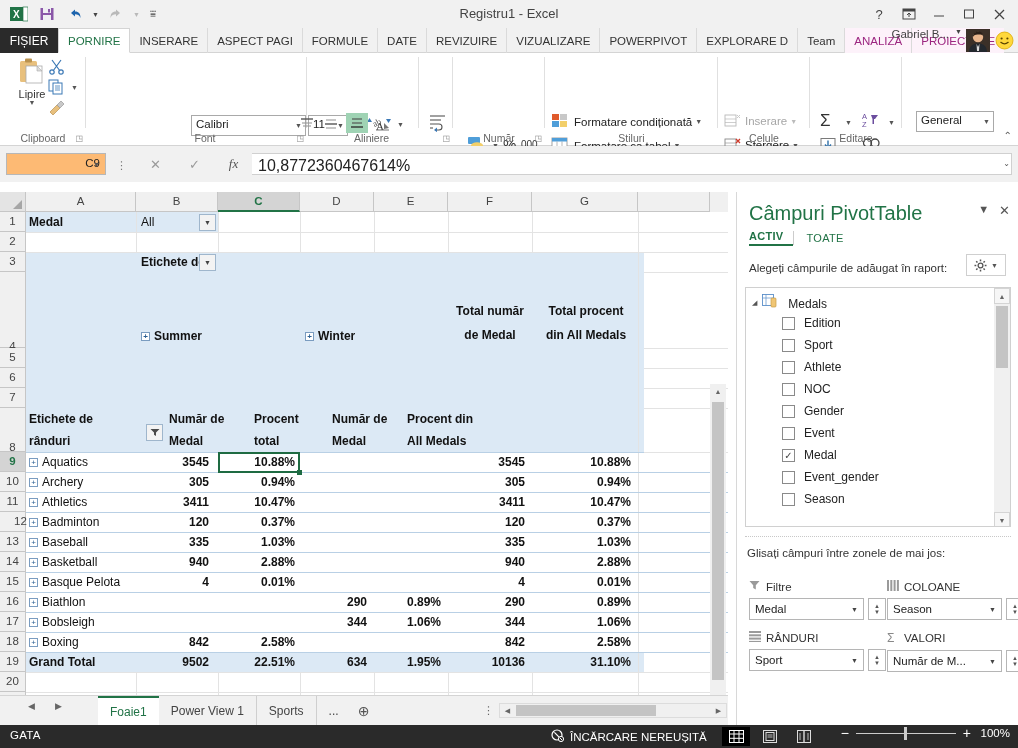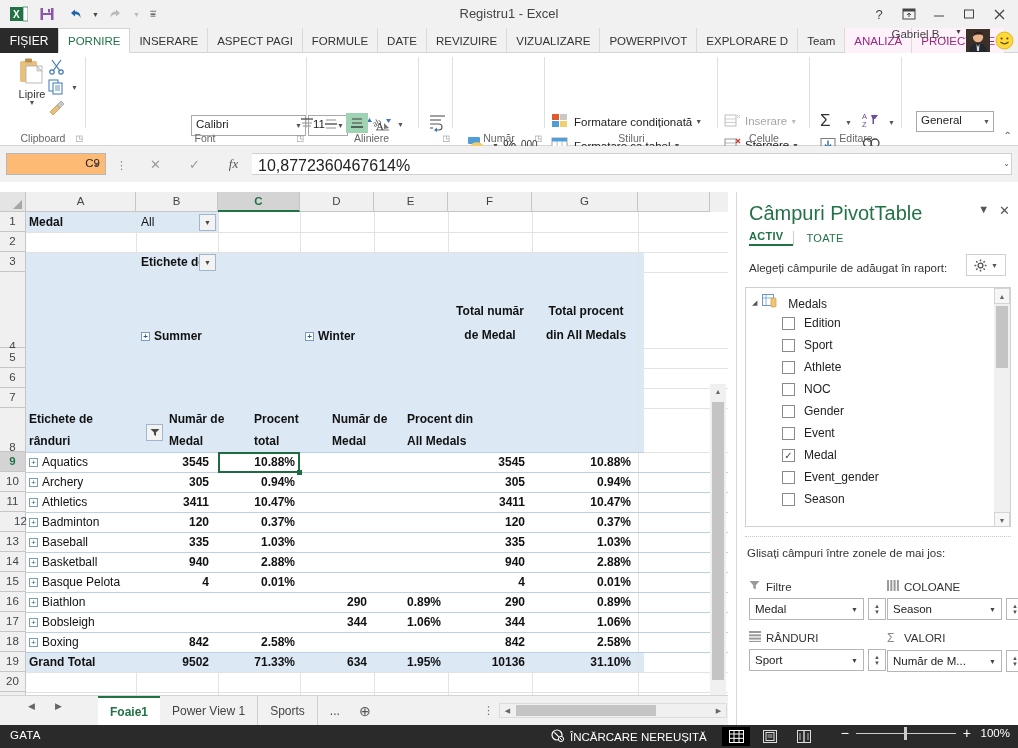--- a/index.html
+++ b/index.html
@@ -162,21 +162,21 @@
 
   
   .sheetbar { position:absolute; left:0; top:695px; width:728px; height:30px; background:#f1f1f1; border-top:1px solid #d4d4d4; }
   .navarrows { position:absolute; left:28px; top:5px; display:flex; gap:20px; }
   .navarrow { font-size:9px; color:#666; cursor:pointer; }
   .stabs { position:absolute; left:98px; top:0; height:30px; display:flex; align-items:stretch; }
   .stab {
     padding:0 12px; display:flex; align-items:center; font-size:12px;
     color:#444; cursor:pointer; border-right:1px solid #cfcfcf;
   }
-  .stab.active { background:#fff; color:#217346; font-weight:bold; border-top:2px solid #217346; border-right:none; }
+  .stab.active { background:#fff; color:#217346; font-weight:normal; border-top:2px solid #217346; border-right:none; }
   .addsheet { width:26px; display:flex; align-items:center; justify-content:center; font-size:14px; color:#555; cursor:pointer; }
   .sheet-dots { position:absolute; left:483px; top:8px; color:#666; font-size:11px; cursor:pointer; }
   .hscroll { position:absolute; left:499px; top:703px; width:228px; height:15px; background:#f0f0f0; border:1px solid #dcdcdc; }
   .hsb-l, .hsb-r { position:absolute; top:0; width:15px; height:13px; text-align:center; font-size:7px; color:#666; line-height:13px; cursor:pointer; }
   .hsb-thumb { position:absolute; top:1px; height:11px; background:#c4c4c4; cursor:pointer; }
 
   
   .pivotpanel { position:absolute; left:736px; top:192px; width:282px; height:533px; background:#fff; border-left:1px solid #d8d8d8; }
   .pp-title { position:absolute; left:12px; top:10px; font-size:20px; color:#217346; }
   .pp-hdr-ctrls { position:absolute; right:8px; top:11px; display:flex; gap:10px; }
@@ -891,21 +891,21 @@
           <div class="cell r b" style="left: 112px; top: 420px; width: 74px; height: 20px;">842</div>
           <div class="cell r b" style="left: 196px; top: 420px; width: 76px; height: 20px;">2.58%</div>
           <div class="cell r b" style="left: 278px; top: 420px; width: 66px; height: 20px;"></div>
           <div class="cell r b" style="left: 352px; top: 420px; width: 66px; height: 20px;"></div>
           <div class="cell r b" style="left: 424px; top: 420px; width: 78px; height: 20px;">842</div>
           <div class="cell r b" style="left: 508px; top: 420px; width: 100px; height: 20px;">2.58%</div>
           <div class="cell b" style="left: 0px; top: 440px; width: 110px; height: 20px;">
             <span>Grand Total</span>
           </div>
           <div class="cell r b" style="left: 112px; top: 440px; width: 74px; height: 20px;">9502</div>
-          <div class="cell r b" style="left: 196px; top: 440px; width: 76px; height: 20px;">71.33%</div>
+          <div class="cell r b" style="left: 196px; top: 440px; width: 76px; height: 20px;">22.51%</div>
           <div class="cell r b" style="left: 278px; top: 440px; width: 66px; height: 20px;">634</div>
           <div class="cell r b" style="left: 352px; top: 440px; width: 66px; height: 20px;">1.95%</div>
           <div class="cell r b" style="left: 424px; top: 440px; width: 78px; height: 20px;">10136</div>
           <div class="cell r b" style="left: 508px; top: 440px; width: 100px; height: 20px;">31.10%</div>
         </div>
 
       <div class="selbox" style="left:192px; top:240px; width:82px; height:21px;"></div>
     </div>
 
     <div class="vscroll">

